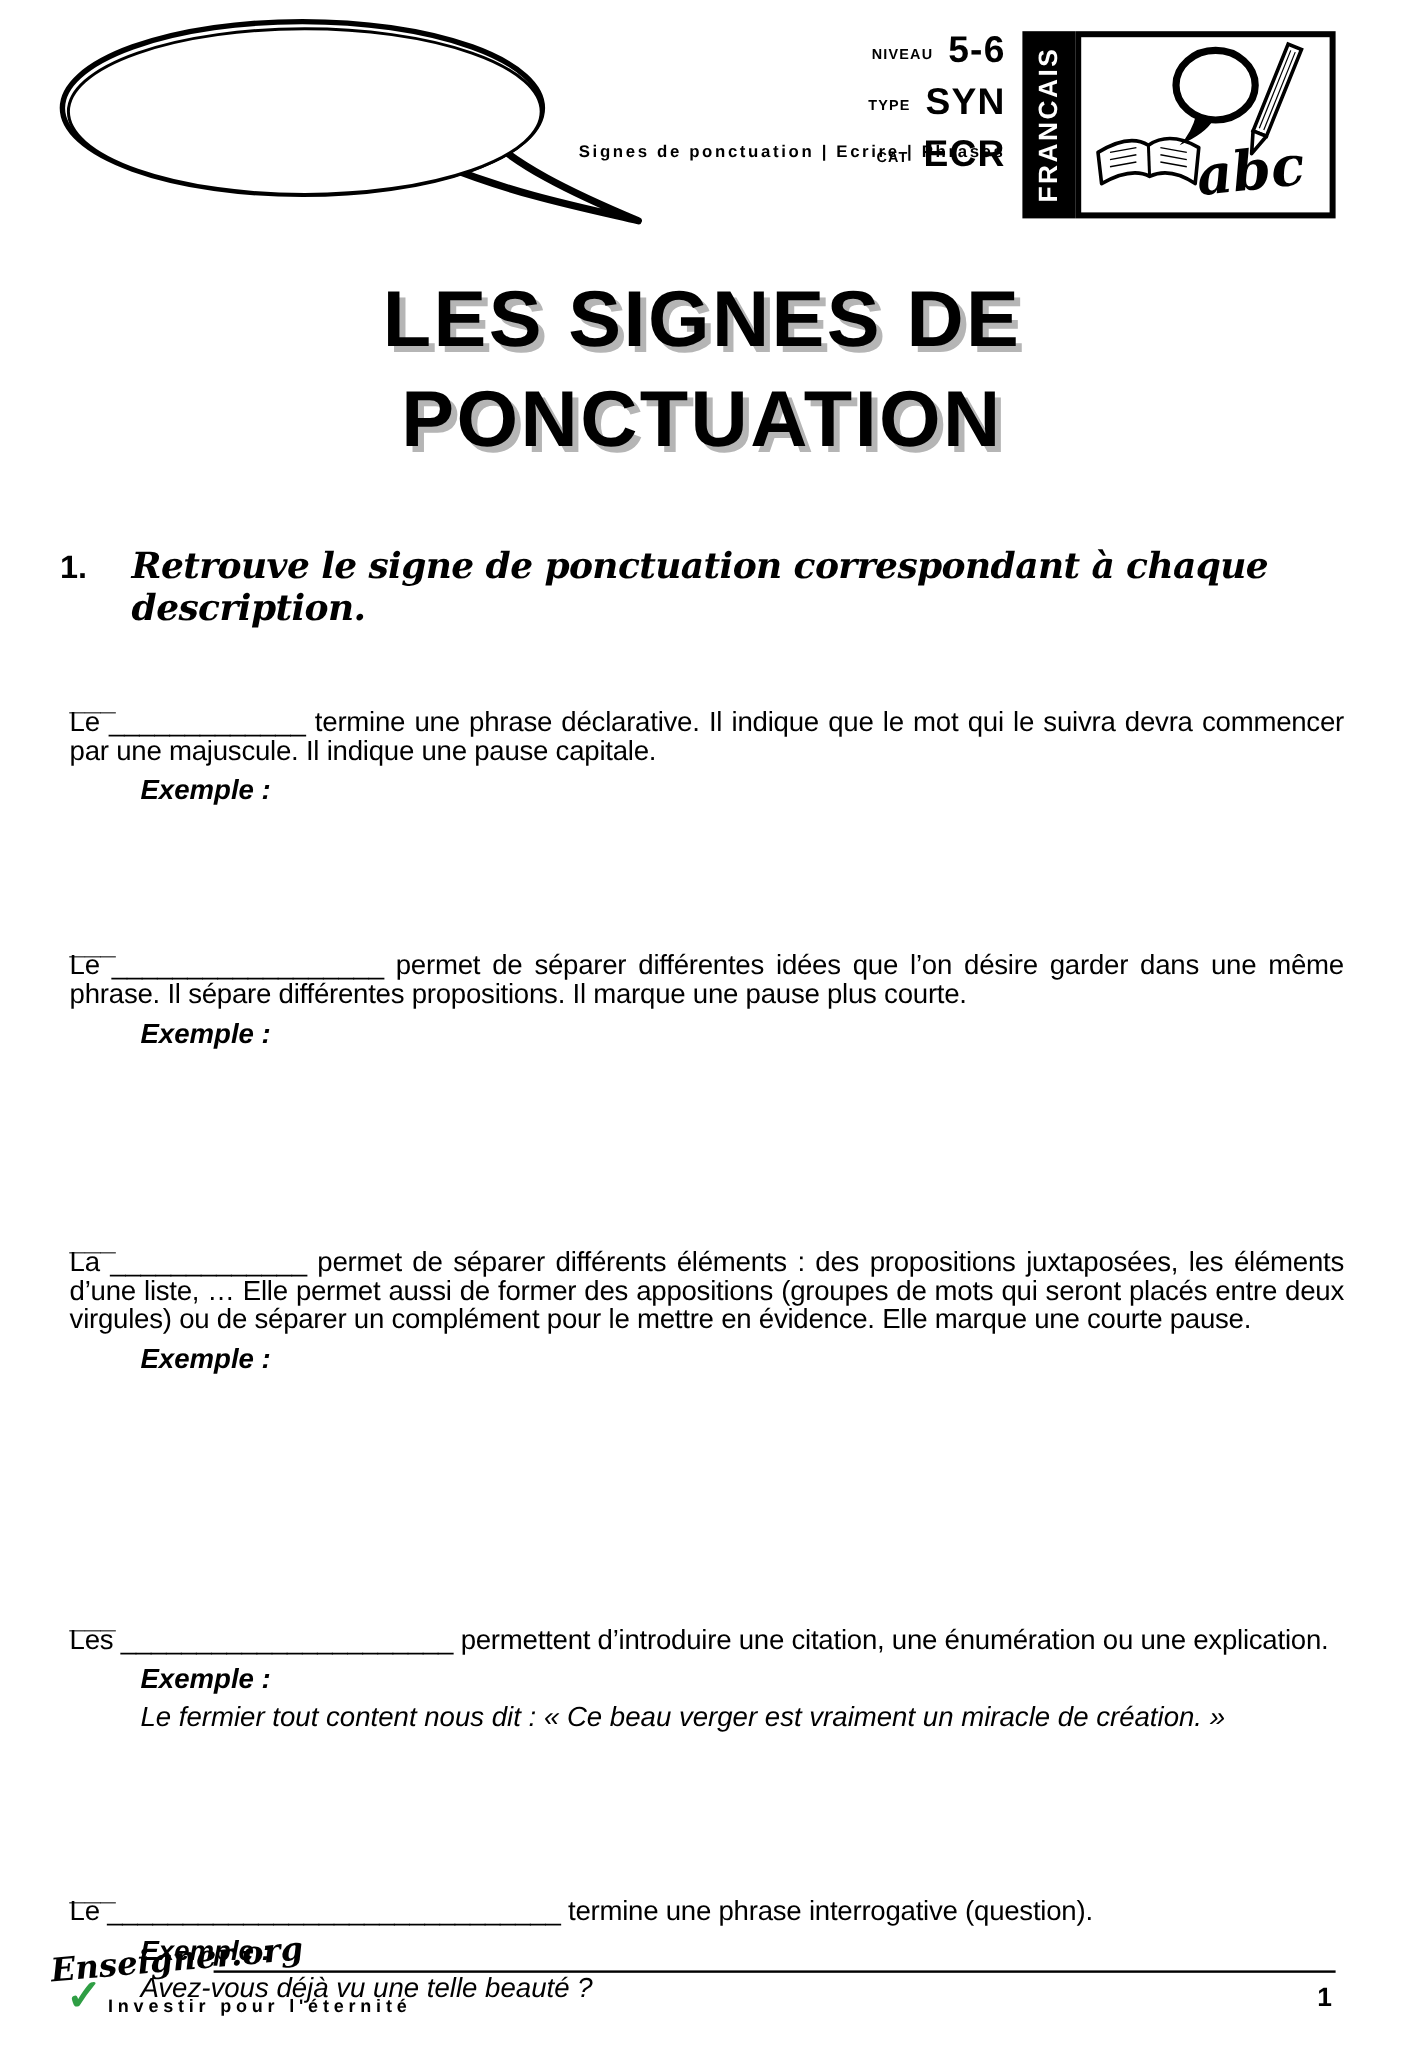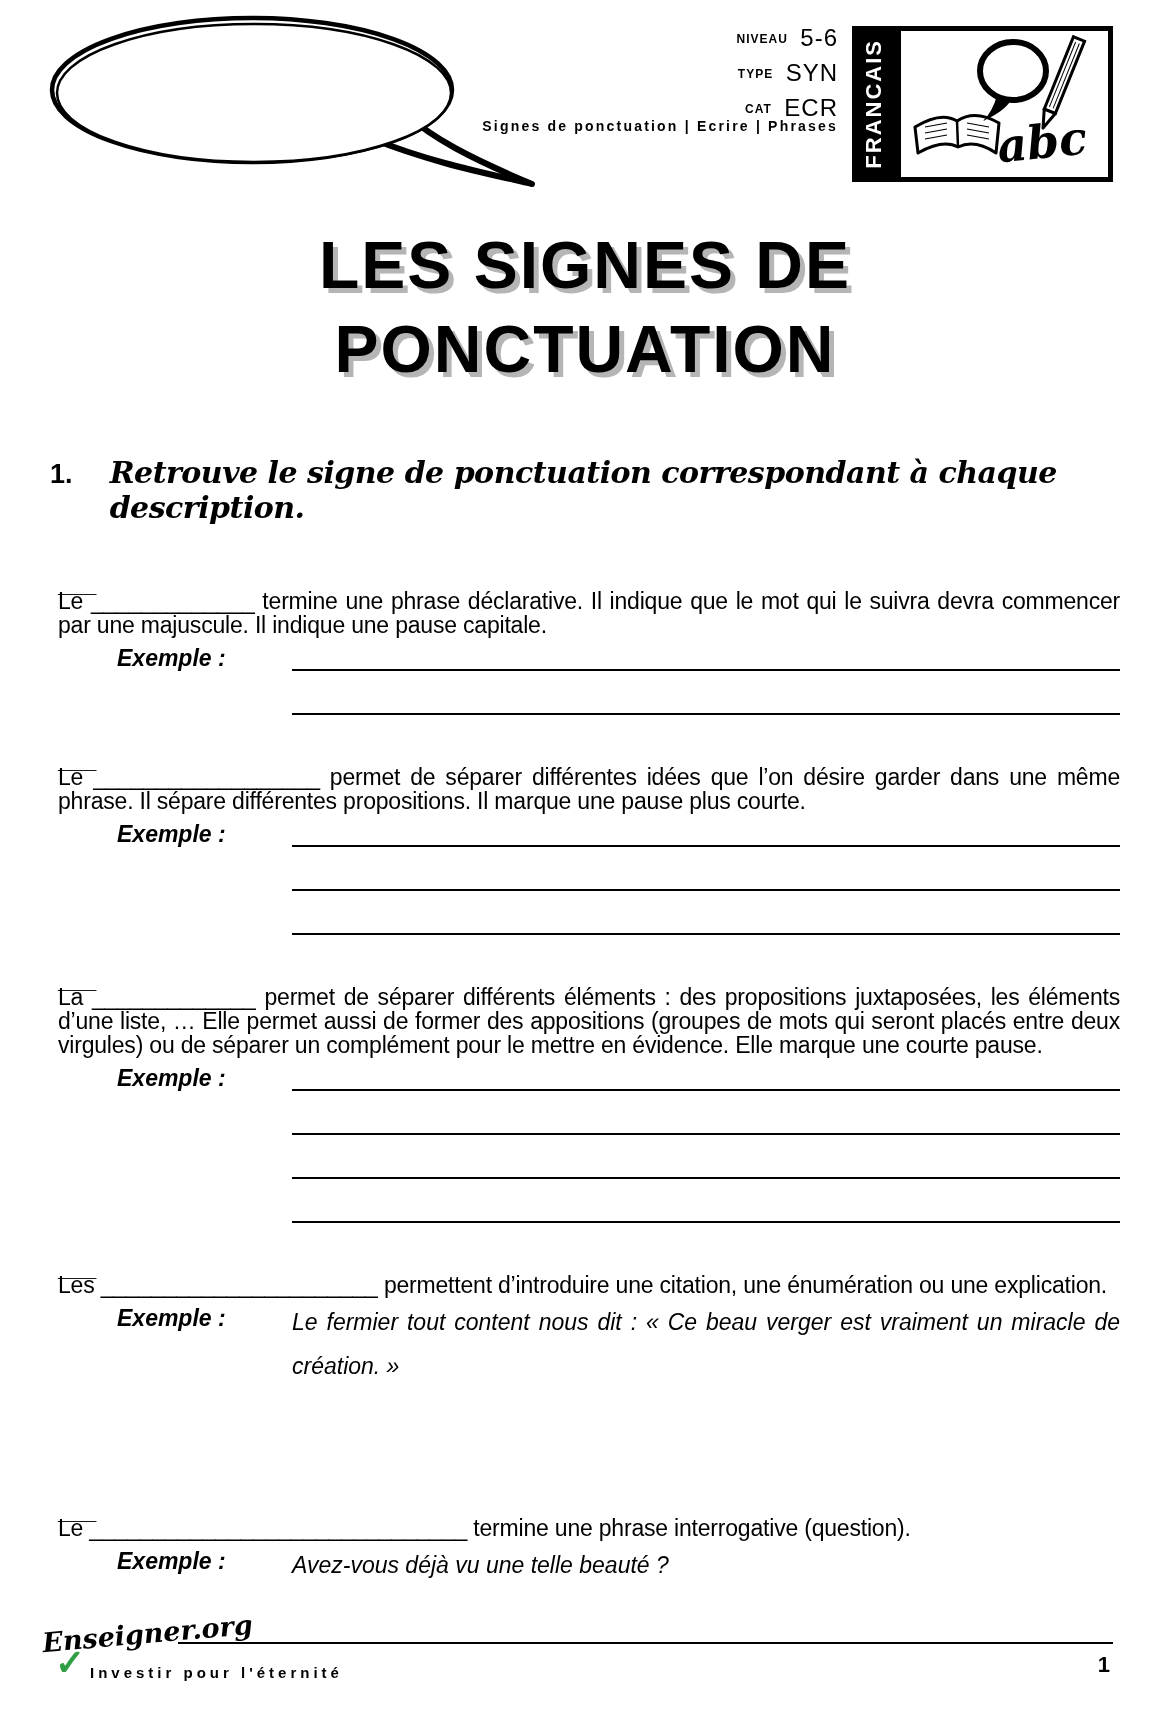--- a/index.html
+++ b/index.html
@@ -19,21 +19,21 @@
   .bubble-wrap { position: absolute; left: 40px; top: 10px; width: 520px; height: 185px; }
   .bubble-wrap svg { position: absolute; left: 0; top: 0; }
   .bubble-text {
     position: absolute; left: 55px; top: 34px; width: 320px;
     text-align: center; font-weight: 700; line-height: 46px; font-size: 30px;
     letter-spacing: 1px;
   }
   .meta-col { position: absolute; top: 24px; right: 332px; text-align: right; }
   .meta-row { margin-bottom: 7px; white-space: nowrap; }
   .meta-label { font-size: 12px; font-weight: 700; letter-spacing: 1px; vertical-align: 3px; margin-right: 8px; }
-  .meta-value { font-size: 24px; font-weight: 400; letter-spacing: 1px; }
+  .meta-value { font-size: 31px; font-weight: 700; letter-spacing: 1px; }
   .breadcrumb {
     position: absolute; top: 118px; right: 332px;
     font-size: 14px; font-weight: 700; letter-spacing: 2.2px; white-space: nowrap;
   }
   .logo-block { position: absolute; top: 26px; right: 57px; width: 261px; height: 156px; display: flex; }
   .subject-bar {
     width: 44px; background: #000; color: #fff; display: flex; align-items: center; justify-content: center;
   }
   .subject-bar span {
     writing-mode: vertical-rl; transform: rotate(180deg);
@@ -67,21 +67,21 @@
 
   
   .items { margin: 46px 50px 0 58px; }
   .item { margin-bottom: 32px; }
   .item-row { display: flex; align-items: flex-start; flex-direction: column; }
   .item-slot { width: 59px; font-size: 23px; font-weight: 700; letter-spacing: 0; flex: none; }
   .item-text {
     flex: 1; font-size: 23px; line-height: 24px; text-align: justify;
     letter-spacing: -0.2px; margin-top: -9px;
   }
-  .ex-row { display: flex; margin-left: 59px; margin-top: 8px; align-items: flex-start; }
+  .ex-row { display: flex; margin-left: 59px; margin-top: 8px; align-items: flex-start; flex-direction: column; }
   .ex-label {
     width: 175px; flex: none;
     font-family: "Liberation Sans", sans-serif; font-style: italic; font-weight: 700; font-size: 23px;
   }
   .ex-body { flex: 1; }
   .rule { border-bottom: 2.5px solid #000; height: 44px; }
   .rule.first { height: 26px; }
   .ex-text {
     font-family: "Liberation Sans", sans-serif; font-style: italic;
     font-size: 23px; line-height: 44px; text-align: justify; margin-top: -5px;

